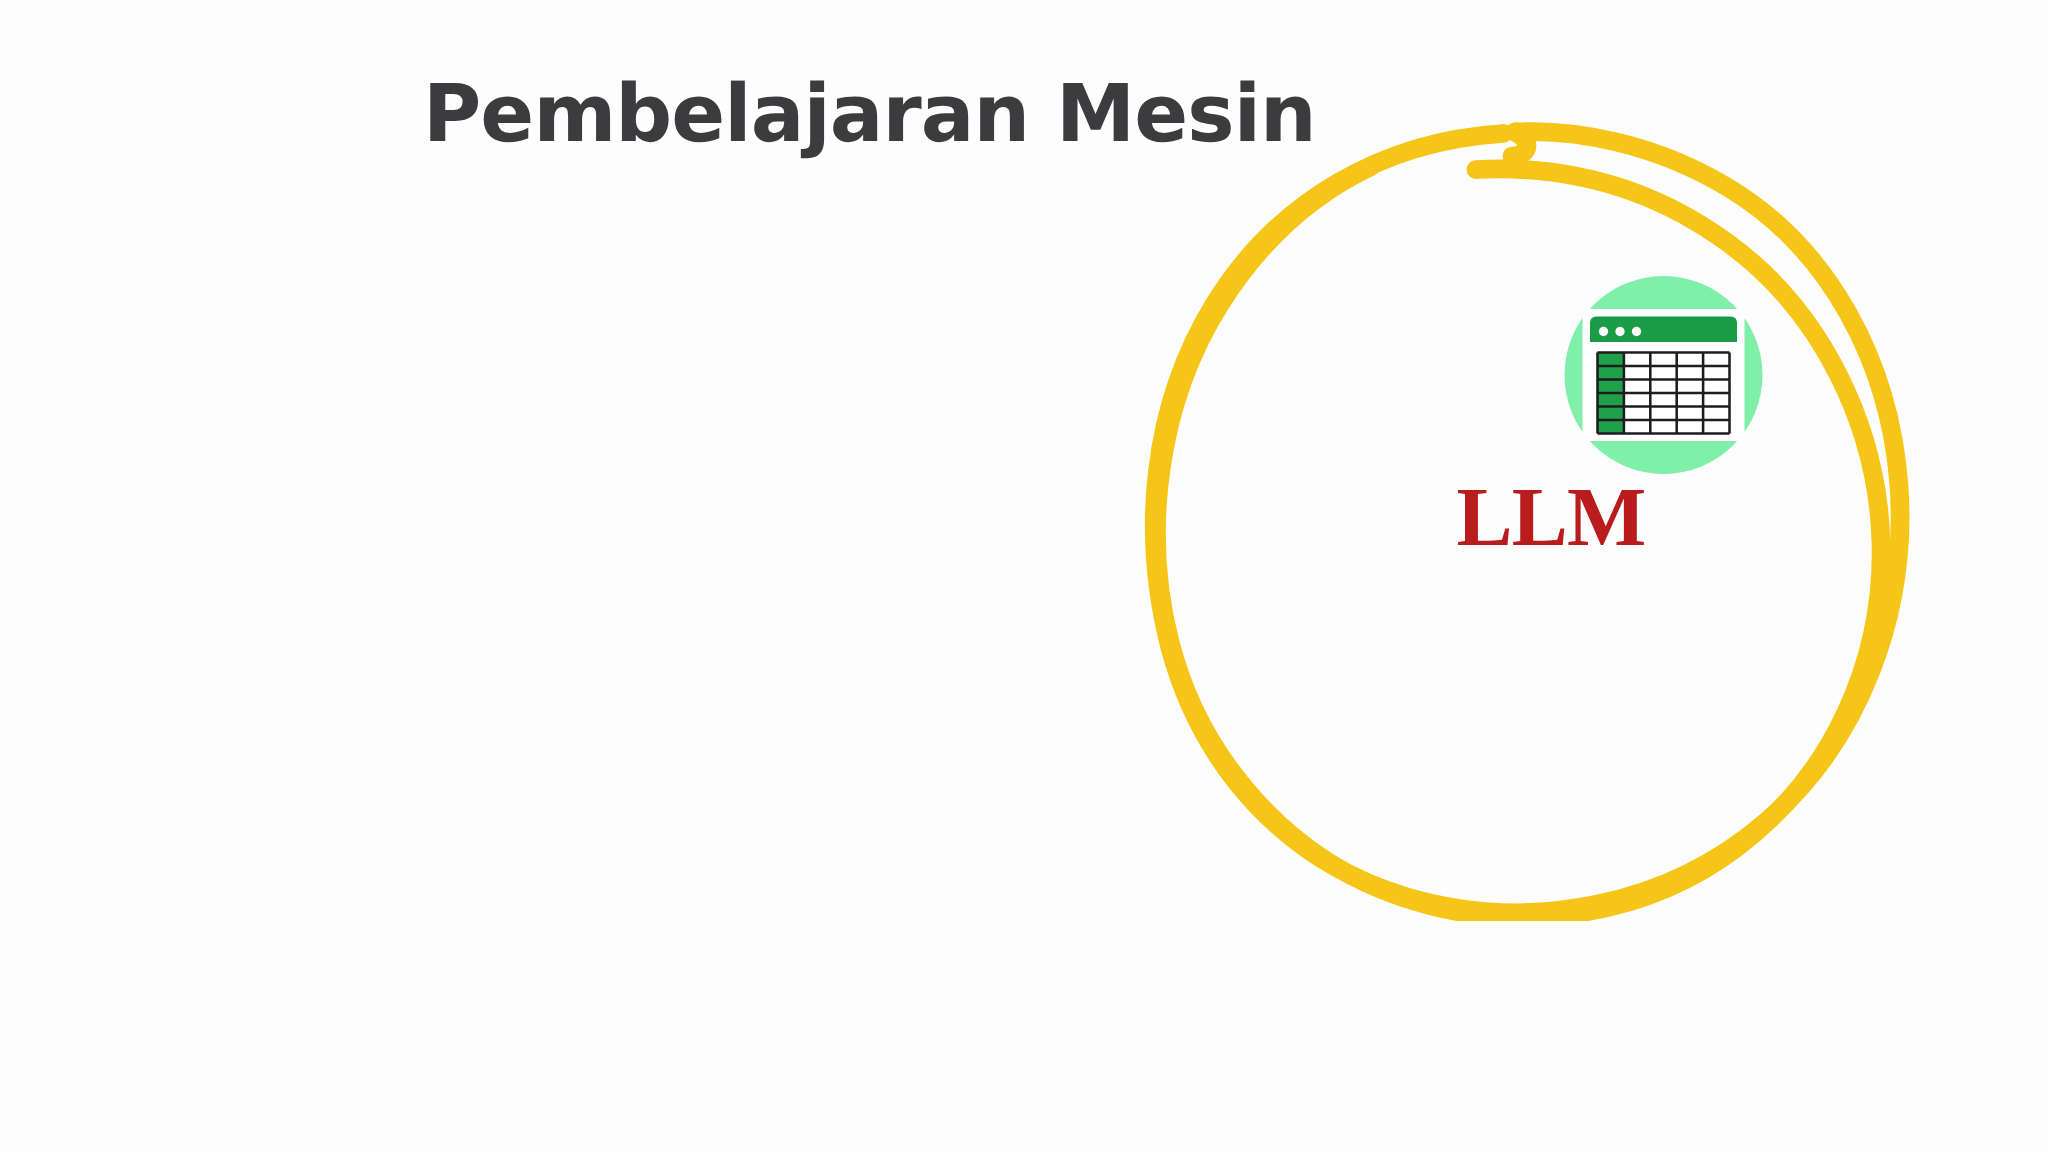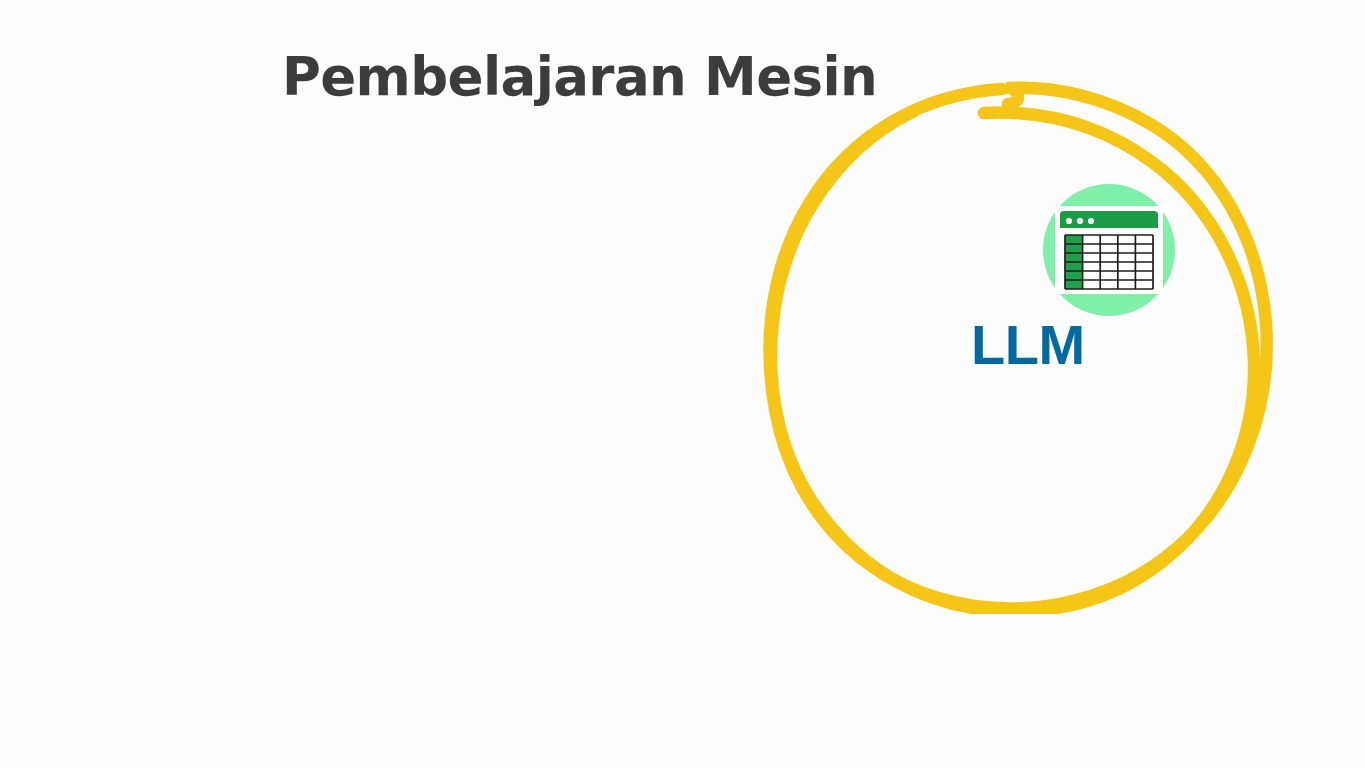--- a/index.html
+++ b/index.html
@@ -73,25 +73,25 @@
     width: 140px;
     height: 132px;
   }
 
   
   #llm-label {
     position: absolute;
     left: 971px;
     top: 312px;
     margin: 0;
-    font-family: Liberation Sans, sans-serif;
+    font-family: Liberation Serif, serif;
     font-size: 56px;
     font-weight: bold;
     letter-spacing: -0.5px;
-    color: #0369a1;
+    color: #b91c1c;
     white-space: nowrap;
     line-height: 66px;
   }
 </style>
 </head>
 <body>
 
 <div id="slide">
 
   <div id="title-block">

